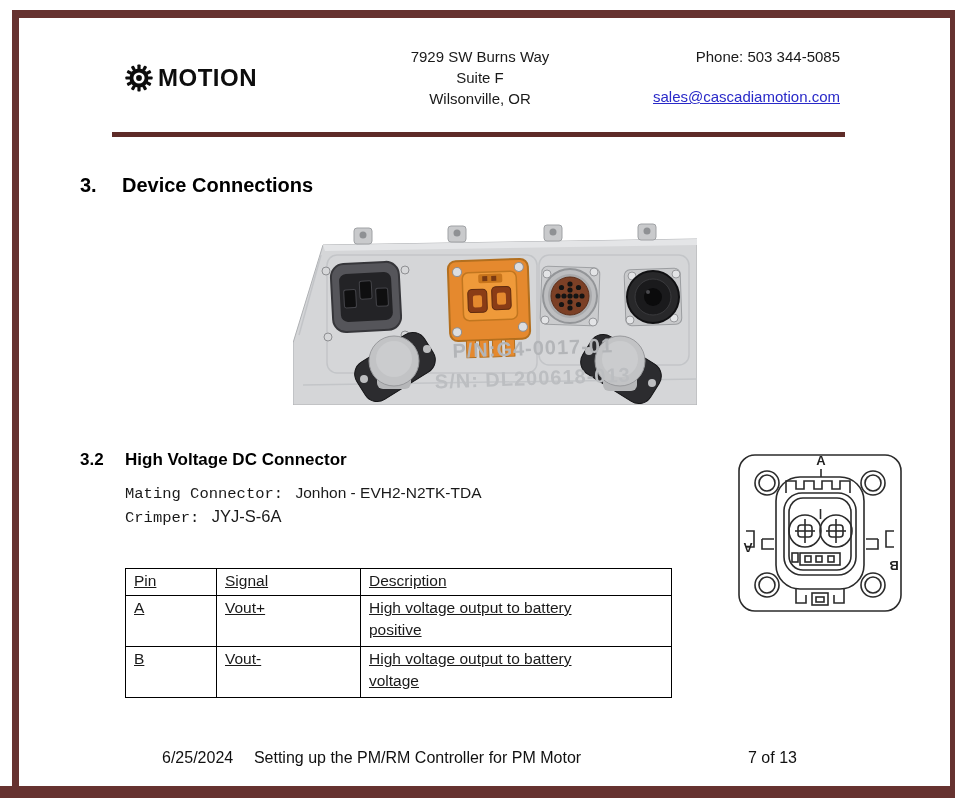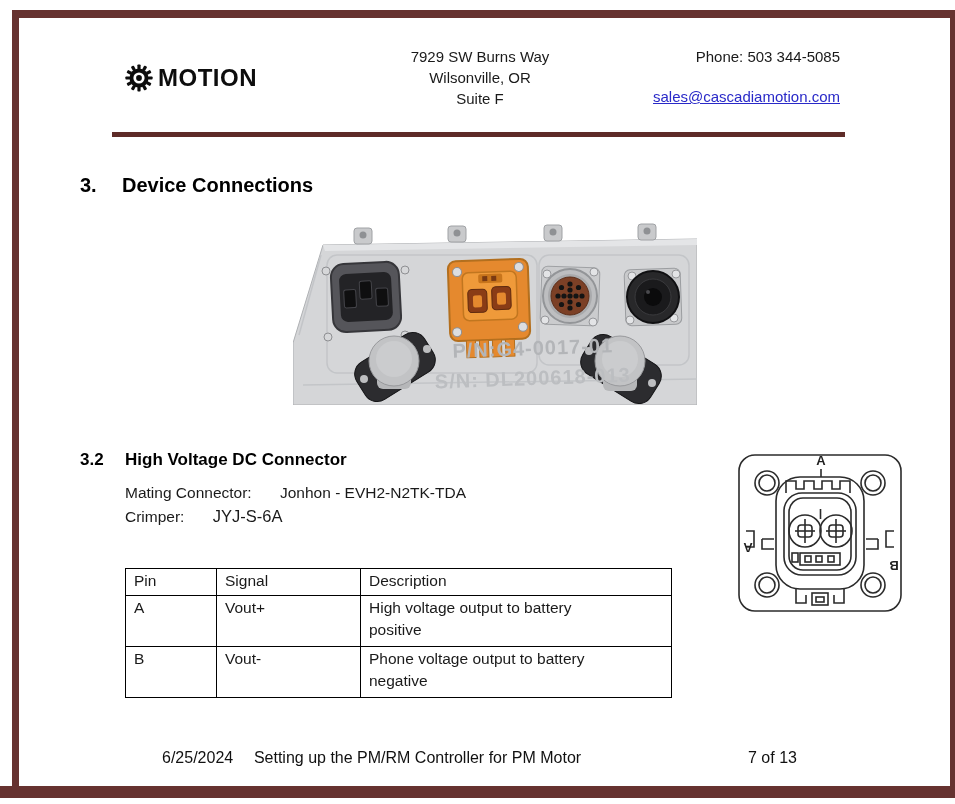--- a/index.html
+++ b/index.html
@@ -21,26 +21,26 @@
   .rule{left:112px;top:132px;width:733px;height:5px;background:#5E2B28;}
 
   
   .h1{top:174px;font-size:20px;font-weight:700;color:#000;}
   .h1 .num{position:absolute;left:80px;}
   .h1 .txt{position:absolute;left:122px;white-space:nowrap;}
   .h2{top:450px;font-size:17px;font-weight:700;color:#000;}
   .h2 .num{position:absolute;left:80px;}
   .h2 .txt{position:absolute;left:125px;white-space:nowrap;}
   .bodyline{left:125px;font-size:15.5px;}
-  .bodyline .lbl{margin-right:24px;}
+  .bodyline .lbl{margin-right:8px;font-family:Liberation Mono, monospace;}
 
   
   table.pins{left:125px;top:568px;position:absolute;border-collapse:collapse;}
   table.pins td{border:1.6px solid #000;font-size:15.5px;line-height:22px;
-                padding:1px 8px;vertical-align:top;}
+                padding:1px 8px;vertical-align:top;text-decoration:underline;}
   td.c-pin{width:74px;}  td.c-sig{width:127px;}  td.c-desc{width:294px;}
   tr.hdr td{height:24px;} tr.data td{height:48px;}
   .descwrap{max-width:235px;}
 
   
   .foot{top:749px;font-size:16px;color:#111;}
   .foot-date{left:150px;margin-left:12px;}
   .foot-title{left:0;width:835px;text-align:center;}
   .foot-page{left:748px;}
 
@@ -77,22 +77,22 @@
         <circle cx="20" cy="20" r="7" fill="#ffffff"></circle>
         <circle cx="20" cy="20" r="3.6"></circle>
       </g>
     </svg>
   </span>
   <span>MOTION</span>
 </div>
 
 <div class="abs addr">
   <div>7929 SW Burns Way</div>
+  <div>Suite F</div>
   <div>Wilsonville, OR</div>
-  <div>Suite F</div>
 </div>
 
 <div class="abs phone">Phone: 503 344-5085</div>
 <a class="abs email">sales@cascadiamotion.com</a>
 
 <div class="abs rule"></div>
 
 <div class="abs h1">
   <span class="num">3.</span>
   <span class="txt">Device Connections</span>
@@ -254,21 +254,21 @@
     <td class="c-pin">A</td>
     <td class="c-sig">Vout+</td>
     <td class="c-desc">
           <div class="descwrap">High voltage output to battery positive</div>
         </td>
   </tr>
   <tr class="data">
     <td class="c-pin">B</td>
     <td class="c-sig">Vout-</td>
     <td class="c-desc">
-          <div class="descwrap">Phone voltage output to battery negative</div>
+          <div class="descwrap">High voltage output to battery voltage</div>
         </td>
   </tr>
 </tbody>
   </table>
 
 <div class="abs diagram">
 <svg width="170" height="170" viewBox="0 0 170 170">
   <g fill="none" stroke="#2b2b2b" stroke-width="1.6">
     <rect x="3" y="8" width="162" height="156" rx="16"></rect>
 

